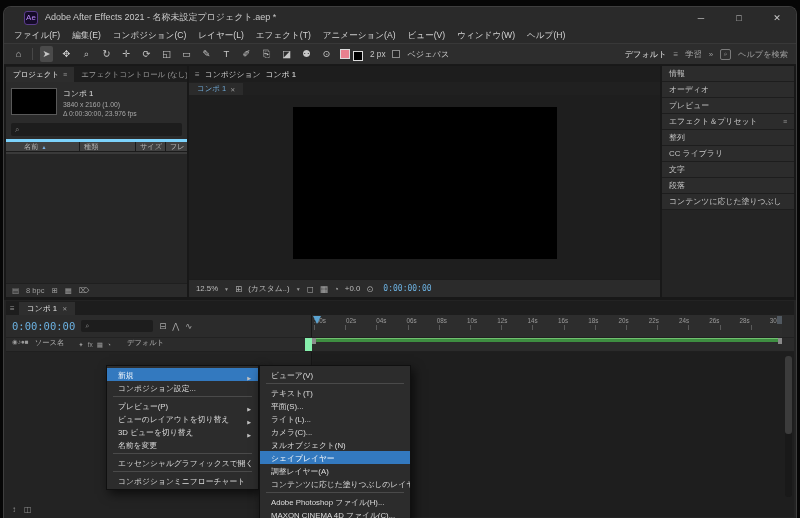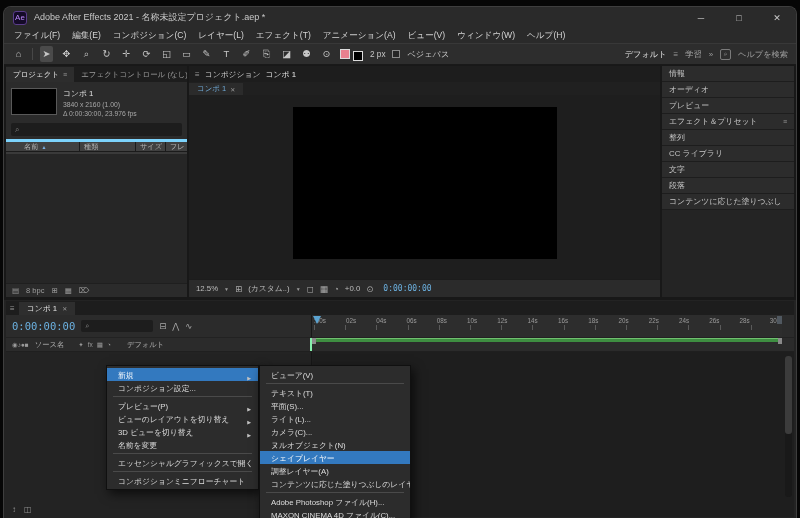--- a/index.html
+++ b/index.html
@@ -2,21 +2,21 @@
 <html><head>
 <meta charset="utf-8">
 <style>
   *{box-sizing:border-box;margin:0;padding:0}
   html,body{width:800px;height:518px}
   body{background:#060606;font-family:"Liberation Sans","DejaVu Sans",sans-serif;position:relative;overflow:hidden}
   .window{position:absolute;left:3px;top:6px;width:794px;height:512px;background:#232323;border:1px solid #3e3e3e;border-bottom:none;border-radius:8px 8px 0 0;overflow:hidden}
 
   
   .titlebar{height:21px;background:#2a2a2a;display:flex;align-items:center}
-  .app-badge{width:14px;height:14px;margin:0 7px 0 9px;background:#150b28;border:1px solid #5a3d8a;border-radius:3px;color:#b988f5;font-size:8px;display:flex;align-items:center;justify-content:center;font-weight:normal}
+  .app-badge{width:14px;height:14px;margin:0 7px 0 20px;background:#150b28;border:1px solid #5a3d8a;border-radius:3px;color:#b988f5;font-size:8px;display:flex;align-items:center;justify-content:center;font-weight:normal}
   .title-text{font-size:9px;color:#c9c9c9;white-space:nowrap}
   .win-controls{margin-left:auto;display:flex;height:100%}
   .win-btn{width:38px;display:flex;align-items:center;justify-content:center;color:#c9c9c9;font-size:9px}
 
   
   .menubar{height:15px;background:#2a2a2a;display:flex;align-items:center;padding-left:4px}
   .menu-item{font-size:8.6px;color:#d4d4d4;padding:0 6px;white-space:nowrap}
 
   
   .toolbar{height:22px;background:#2d2d2d;border-top:1px solid #383838;border-bottom:1px solid #191919;display:flex;align-items:center;padding:0 8px;gap:7px}
@@ -95,21 +95,21 @@
   .tl-left{width:306px;display:flex;align-items:center;gap:6px;padding:0 6px;border-right:1px solid #171717}
   .tl-timecode{color:#6cb2e2;font-size:10.5px;font-family:"DejaVu Sans Mono",monospace}
   .tl-search{height:12px;width:72px;background:#1d1d1d;border-radius:2px;display:flex;align-items:center;padding:0 4px;color:#8a8a8a;font-size:7.5px}
   .tl-toggle{color:#a9a9a9;font-size:8.5px}
   .tl-ruler{flex:1;position:relative;background:#2d2d2d;margin-right:12px}
   .ruler-labels{display:flex;justify-content:space-between;padding:2px 2px 0 2px;font-size:6.3px;color:#9b9b9b}
   .tick-marks{height:5px;margin:1px 2px 0 2px;background-image:repeating-linear-gradient(to right,#5a5a5a 0 1px,transparent 1px 31.2px)}
   .playhead{position:absolute;left:1px;top:1px;width:8px;height:8px;background:#5ba3d0;clip-path:polygon(0 0,100% 0,50% 100%)}
   .wa-endcap{position:absolute;right:0;top:1px;width:5px;height:8px;background:#505860}
   .tl-header{height:14px;display:flex;background:#2b2b2b;border-top:1px solid #222}
-  .tl-hleft{width:306px;display:flex;align-items:center;padding:0 6px;border-right:2px solid #86efac;font-size:7.3px;color:#b0b0b0;white-space:nowrap}
+  .tl-hleft{width:306px;display:flex;padding:0 6px;border-right:7px solid #86efac;font-size:7.3px;color:#b0b0b0;white-space:nowrap}
   .hdr-ic{font-size:6.5px;color:#9a9a9a}
   .hdr-src{margin-left:6px}
   .hdr-sw{margin-left:14px;display:flex;gap:4px;align-items:center;color:#9a9a9a;font-size:6.5px}
   .hdr-parent{margin-left:16px}
   .tl-waarea{flex:1;margin-right:12px;position:relative}
   .workarea-bar{position:absolute;left:0;right:0;top:0;height:4px;background:#3e8e41;border-top:1px solid #6fc06f}
   .wa-handle{position:absolute;top:0;width:4px;height:6px;background:#8a8a8a}
   .tl-body{position:absolute;top:51px;bottom:0;left:0;right:0}
   .tl-layers{position:absolute;left:0;top:0;bottom:0;width:306px;background:#232323;border-right:1px solid #171717}
   .tl-tracks{position:absolute;left:307px;top:0;bottom:0;right:0;background:#1e1e1e}

